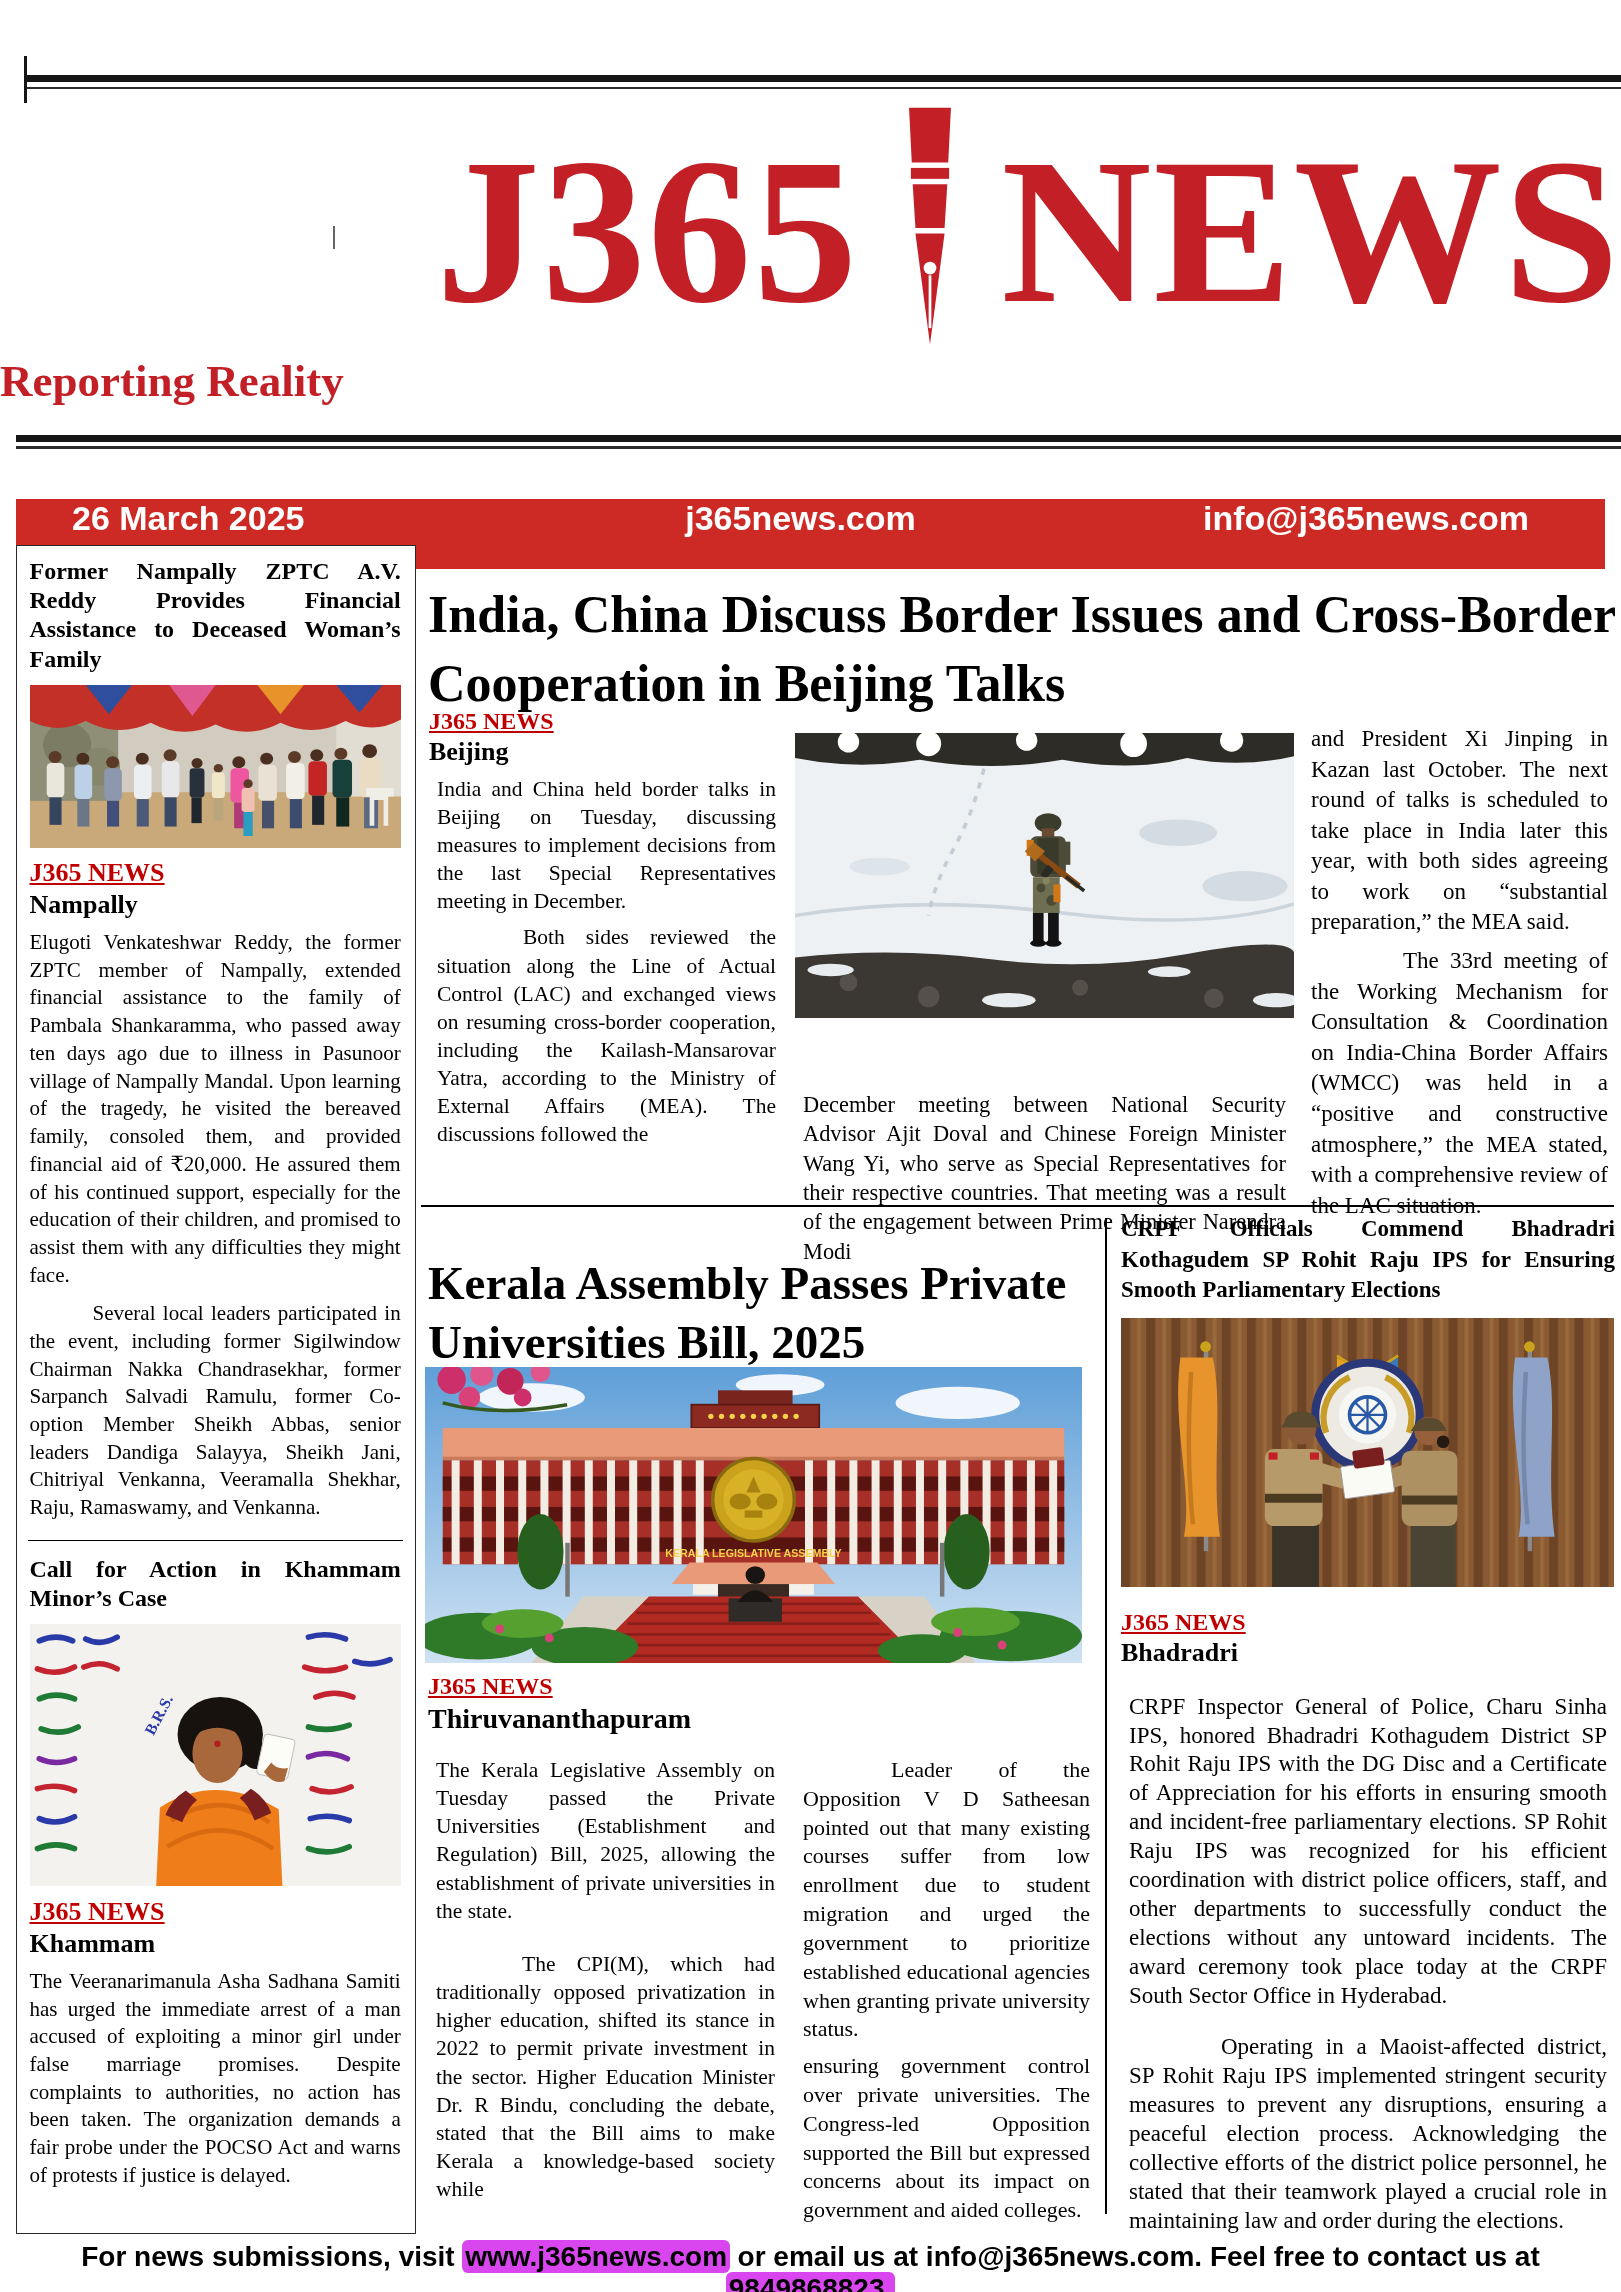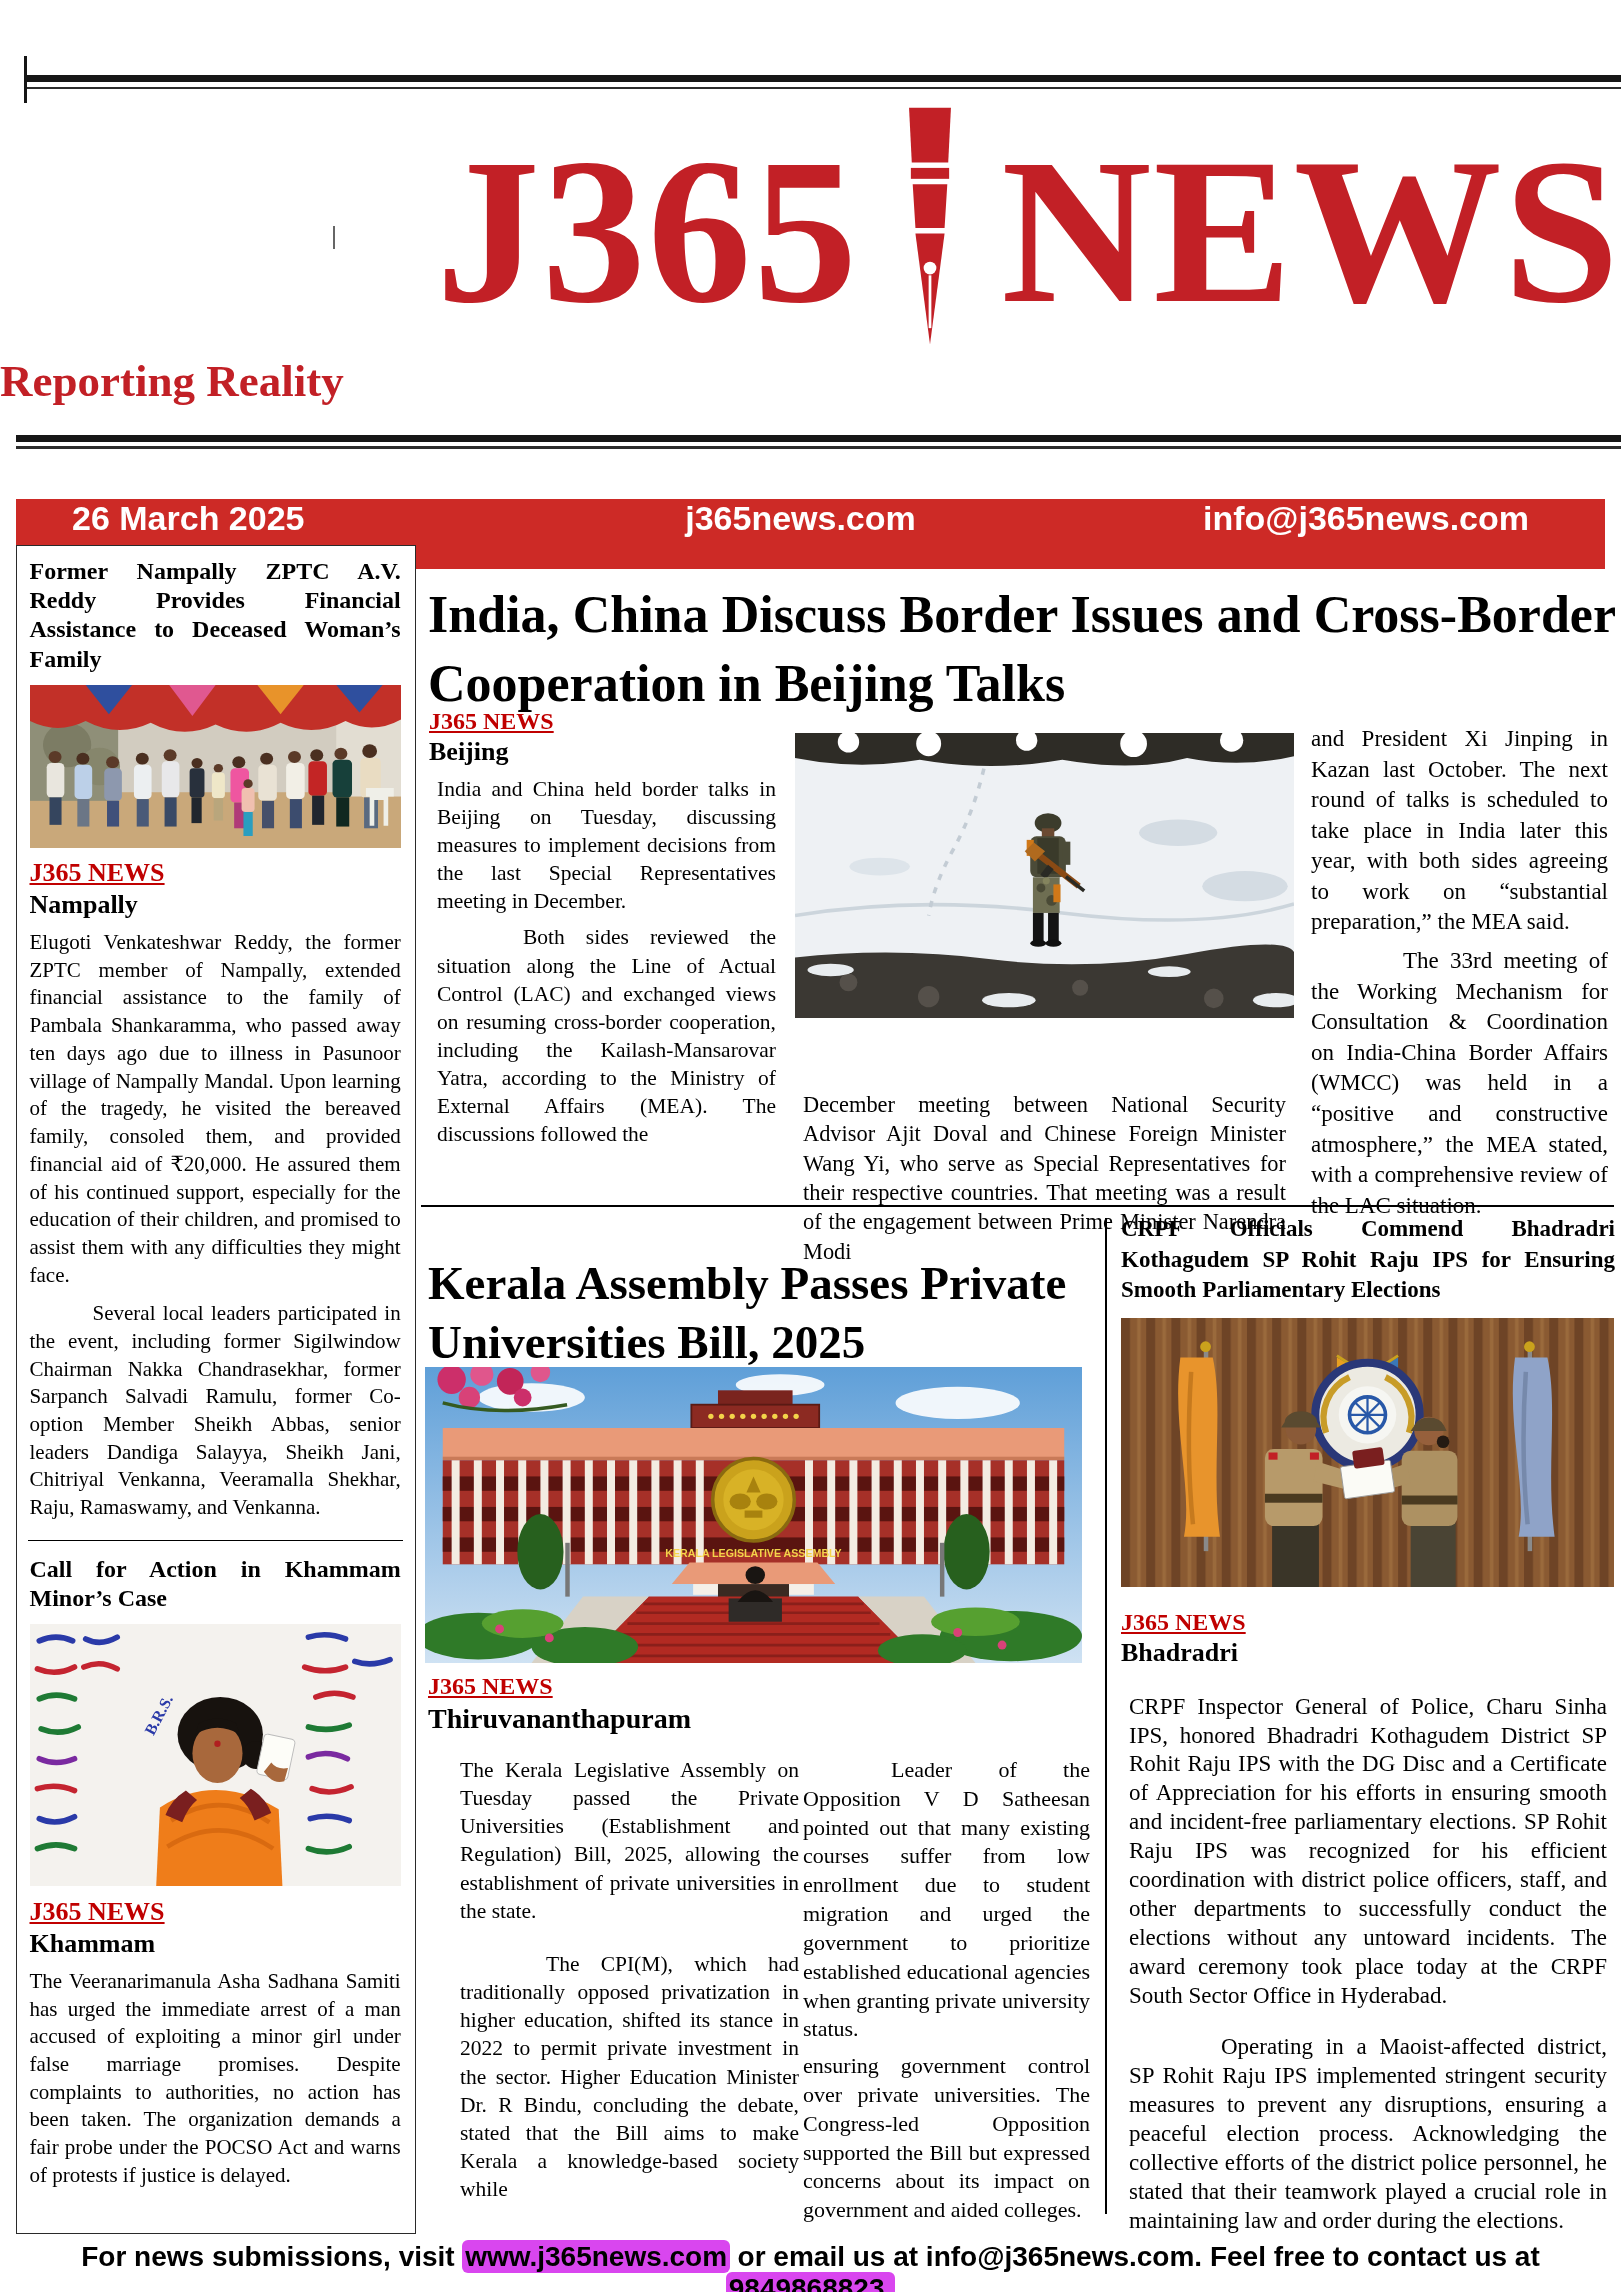--- a/index.html
+++ b/index.html
@@ -52,21 +52,21 @@
   .ic-mid .mainp{font-size:22.4px;}
   .ic-col3{position:absolute;left:1303px;top:716px;width:313px;}
   .ic-col3 .mainp{font-size:23px;line-height:1.33;}
   .rule-h{position:absolute;left:421px;top:1205px;width:1193px;height:1.8px;background:#000;}
   .rule-v{position:absolute;left:1105px;top:1218px;width:1.8px;height:996px;background:#000;}
   
   .kerala-head{position:absolute;left:428px;top:1223px;width:665px;font-size:47px;font-weight:bold;line-height:1.25;}
   .kerala-img{position:absolute;left:425px;top:1367px;width:657px;height:296px;}
   .k-src{position:absolute;left:428px;top:1671px;width:663px;}
   .k-src .dateline{font-size:28px;margin:3.6px 0 0;}
-  .kerala-col1{position:absolute;left:452px;top:1748px;width:355px;}
+  .kerala-col1{position:absolute;left:428px;top:1748px;width:355px;}
   .kerala-col1 .mainp + .mainp{margin-top:25px;}
   .kerala-col2{position:absolute;left:795px;top:1748px;width:303px;height:500px;overflow:hidden;}
   .kerala-col2 .mainp{font-size:22px;}
   
   .crpf{position:absolute;left:1121px;top:1214px;width:494px;}
   .crpf-head{font-size:23px;font-weight:bold;line-height:1.33;text-align:justify;margin:0 0 12.5px;}
   .crpf-img{width:493px;height:269px;display:block;}
   .crpf .source{margin-top:21.5px;}
   .crpf .dateline{font-size:26px;margin:1.8px 0 25px;}
   .crpf .mainp{font-size:23px;line-height:1.26;}

